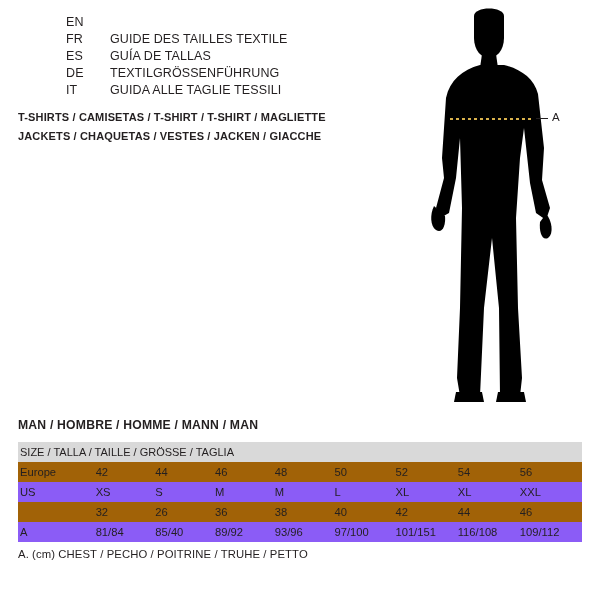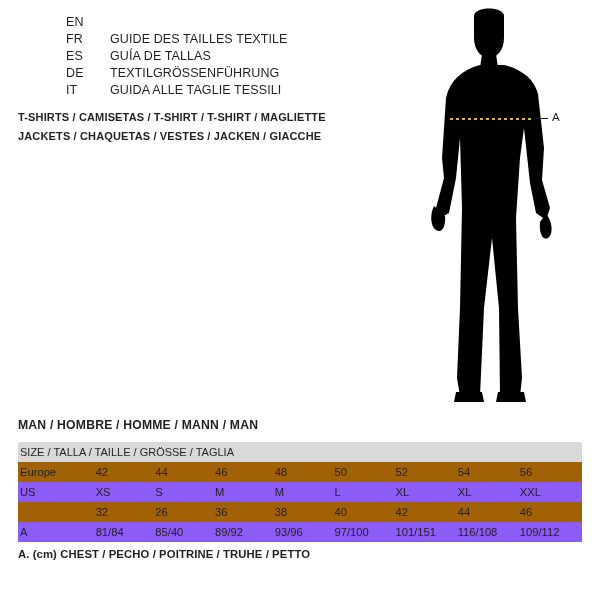--- a/index.html
+++ b/index.html
@@ -131,21 +131,21 @@
   }
   .cell-head-label {
     padding-left: 2px !important;
   }
 
   .footnote {
     position: absolute;
     left: 18px;
     top: 548px;
     font-size: 11.3px;
-    font-weight: bold;
+    font-weight: normal;
     letter-spacing: .1px;
     white-space: nowrap;
   }
 </style>
 </head>
 <body>
 
 <div class="page">
 
   <div class="lang-block">

